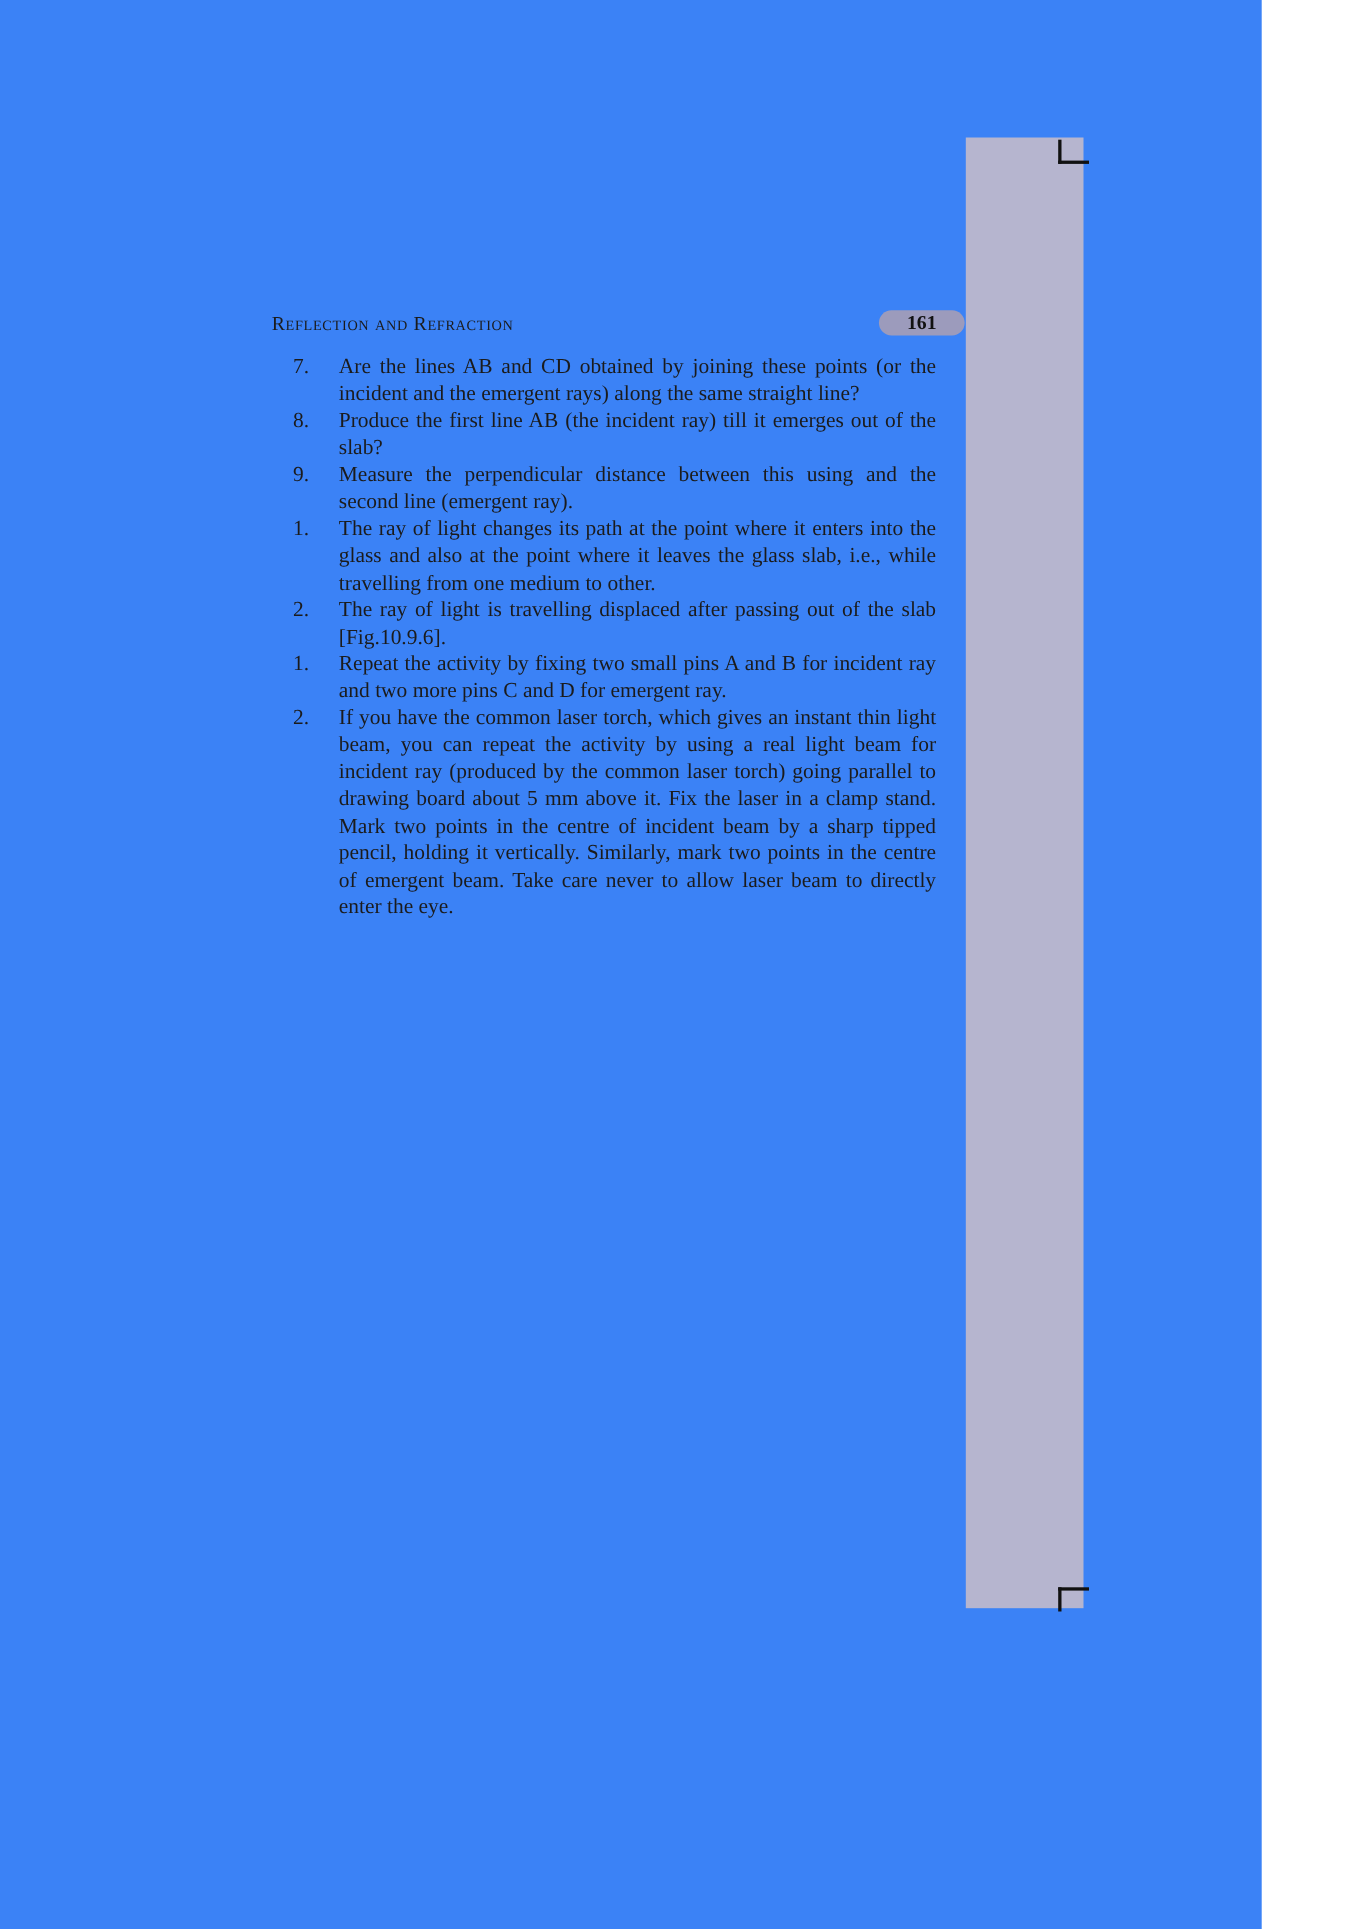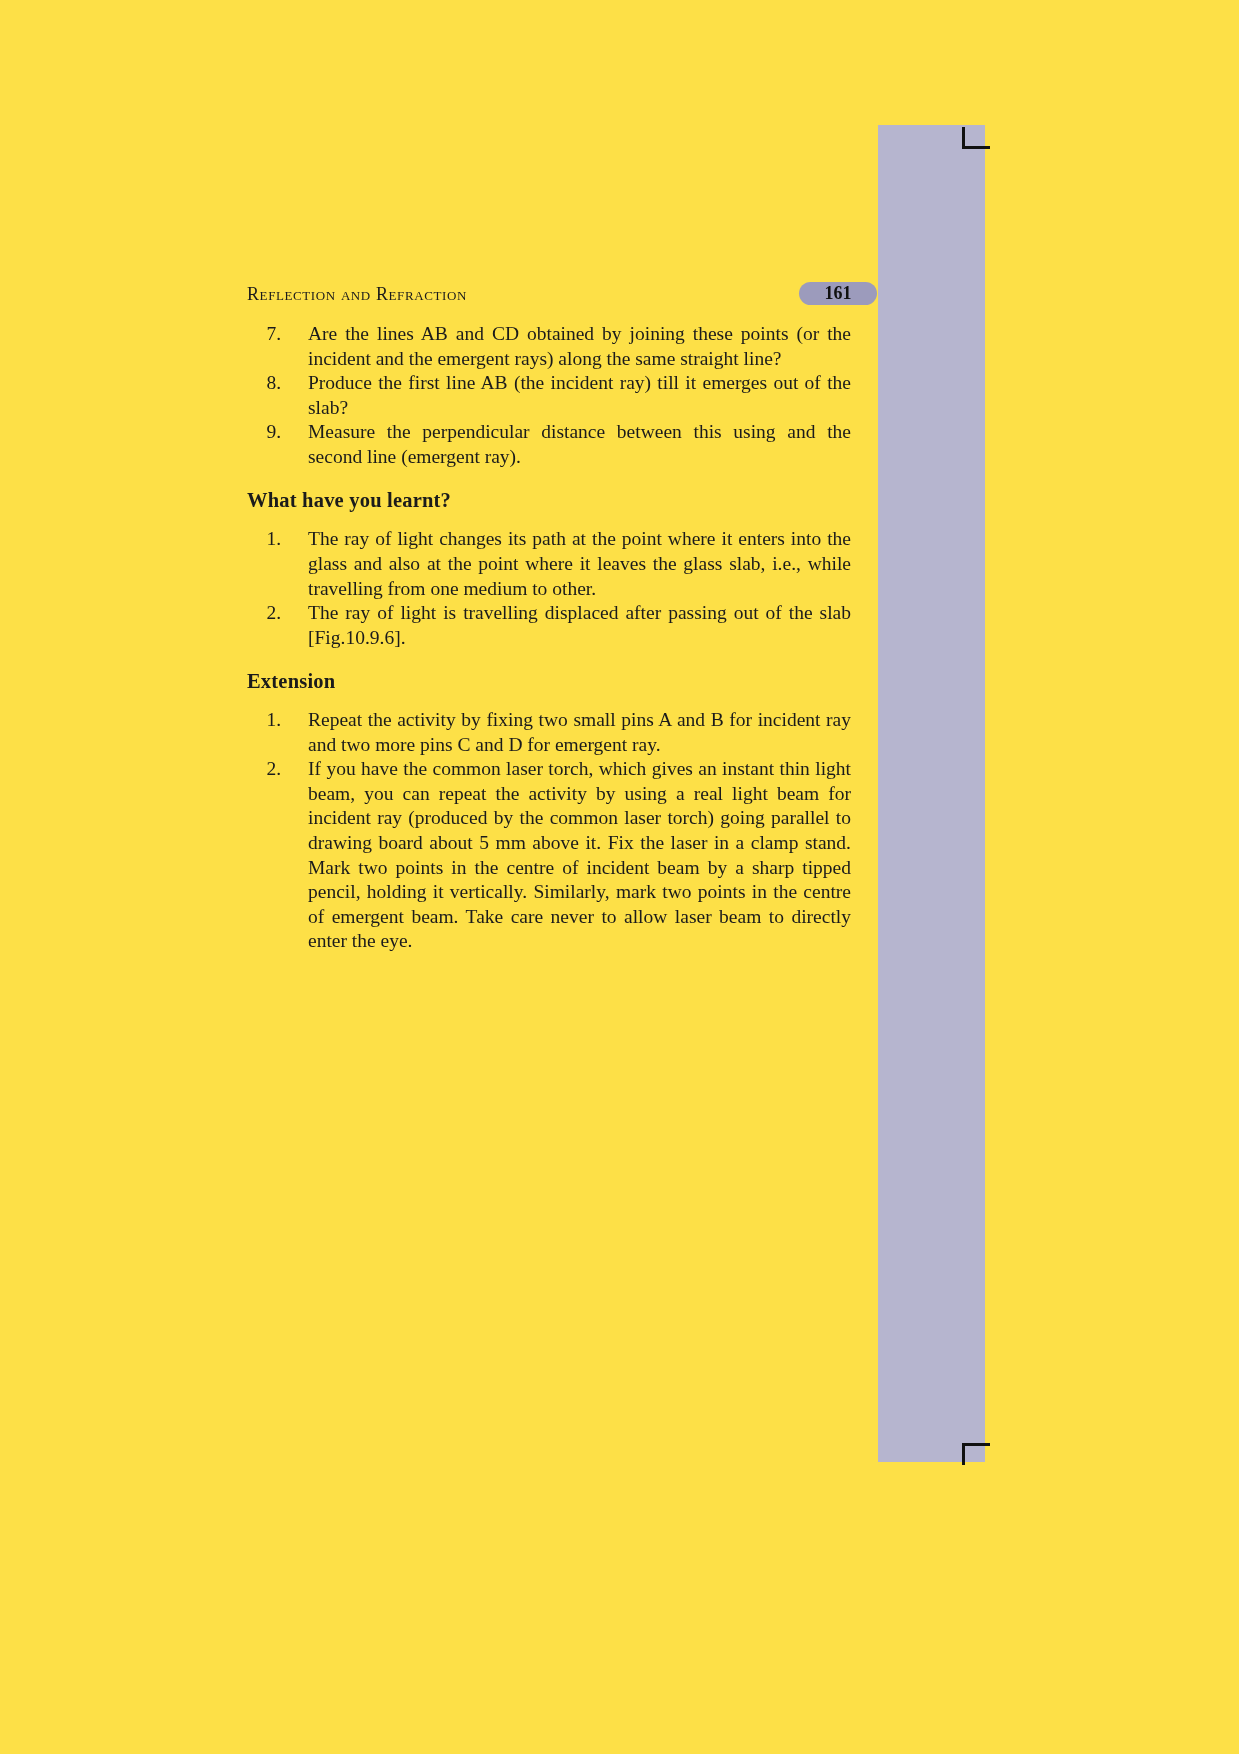--- a/index.html
+++ b/index.html
@@ -2,23 +2,23 @@
 <html><head>
 <meta charset="utf-8">
 <style>
   html, body {
     margin: 0;
     padding: 0;
     background: #ffffff;
   }
   .page {
     position: relative;
-    width: 1239px;
+    width: 1147px;
     height: 1754px;
-    background: #fde047;
+    background: #3b82f6;
     font-family: "Liberation Serif", "DejaVu Serif", serif;
     color: #1b1b1b;
     overflow: hidden;
   }
   .sidebar-band {
     position: absolute;
     left: 878px;
     top: 125px;
     width: 107px;
     height: 1337px;
@@ -119,34 +119,32 @@
       <div class="li">
         <span class="num">8.</span>
         <span class="txt">Produce the first line AB (the incident ray) till it emerges out of the slab?</span>
       </div>
       <div class="li">
         <span class="num">9.</span>
         <span class="txt">Measure the perpendicular distance between this using and the second line (emergent ray).</span>
       </div>
     </div>
 
-    <div class="sect">What have you learnt?</div>
 
     <div class="qlist">
       <div class="li">
         <span class="num">1.</span>
         <span class="txt">The ray of light changes its path at the point where it enters into the glass and also at the point where it leaves the glass slab, i.e., while travelling from one medium to other.</span>
       </div>
       <div class="li">
         <span class="num">2.</span>
         <span class="txt">The ray of light is travelling displaced after passing out of the slab [Fig.10.9.6].</span>
       </div>
     </div>
 
-    <div class="sect">Extension</div>
 
     <div class="qlist">
       <div class="li">
         <span class="num">1.</span>
         <span class="txt">Repeat the activity by fixing two small pins A and B for incident ray and two more pins C and D for emergent ray.</span>
       </div>
       <div class="li">
         <span class="num">2.</span>
         <span class="txt">If you have the common laser torch, which gives an instant thin light beam, you can repeat the activity by using a real light beam for incident ray (produced by the common laser torch) going parallel to drawing board about 5 mm above it. Fix the laser in a clamp stand. Mark two points in the centre of incident beam by a sharp tipped pencil, holding it vertically. Similarly, mark two points in the centre of emergent beam. Take care never to allow laser beam to directly enter the eye.</span>
       </div>

